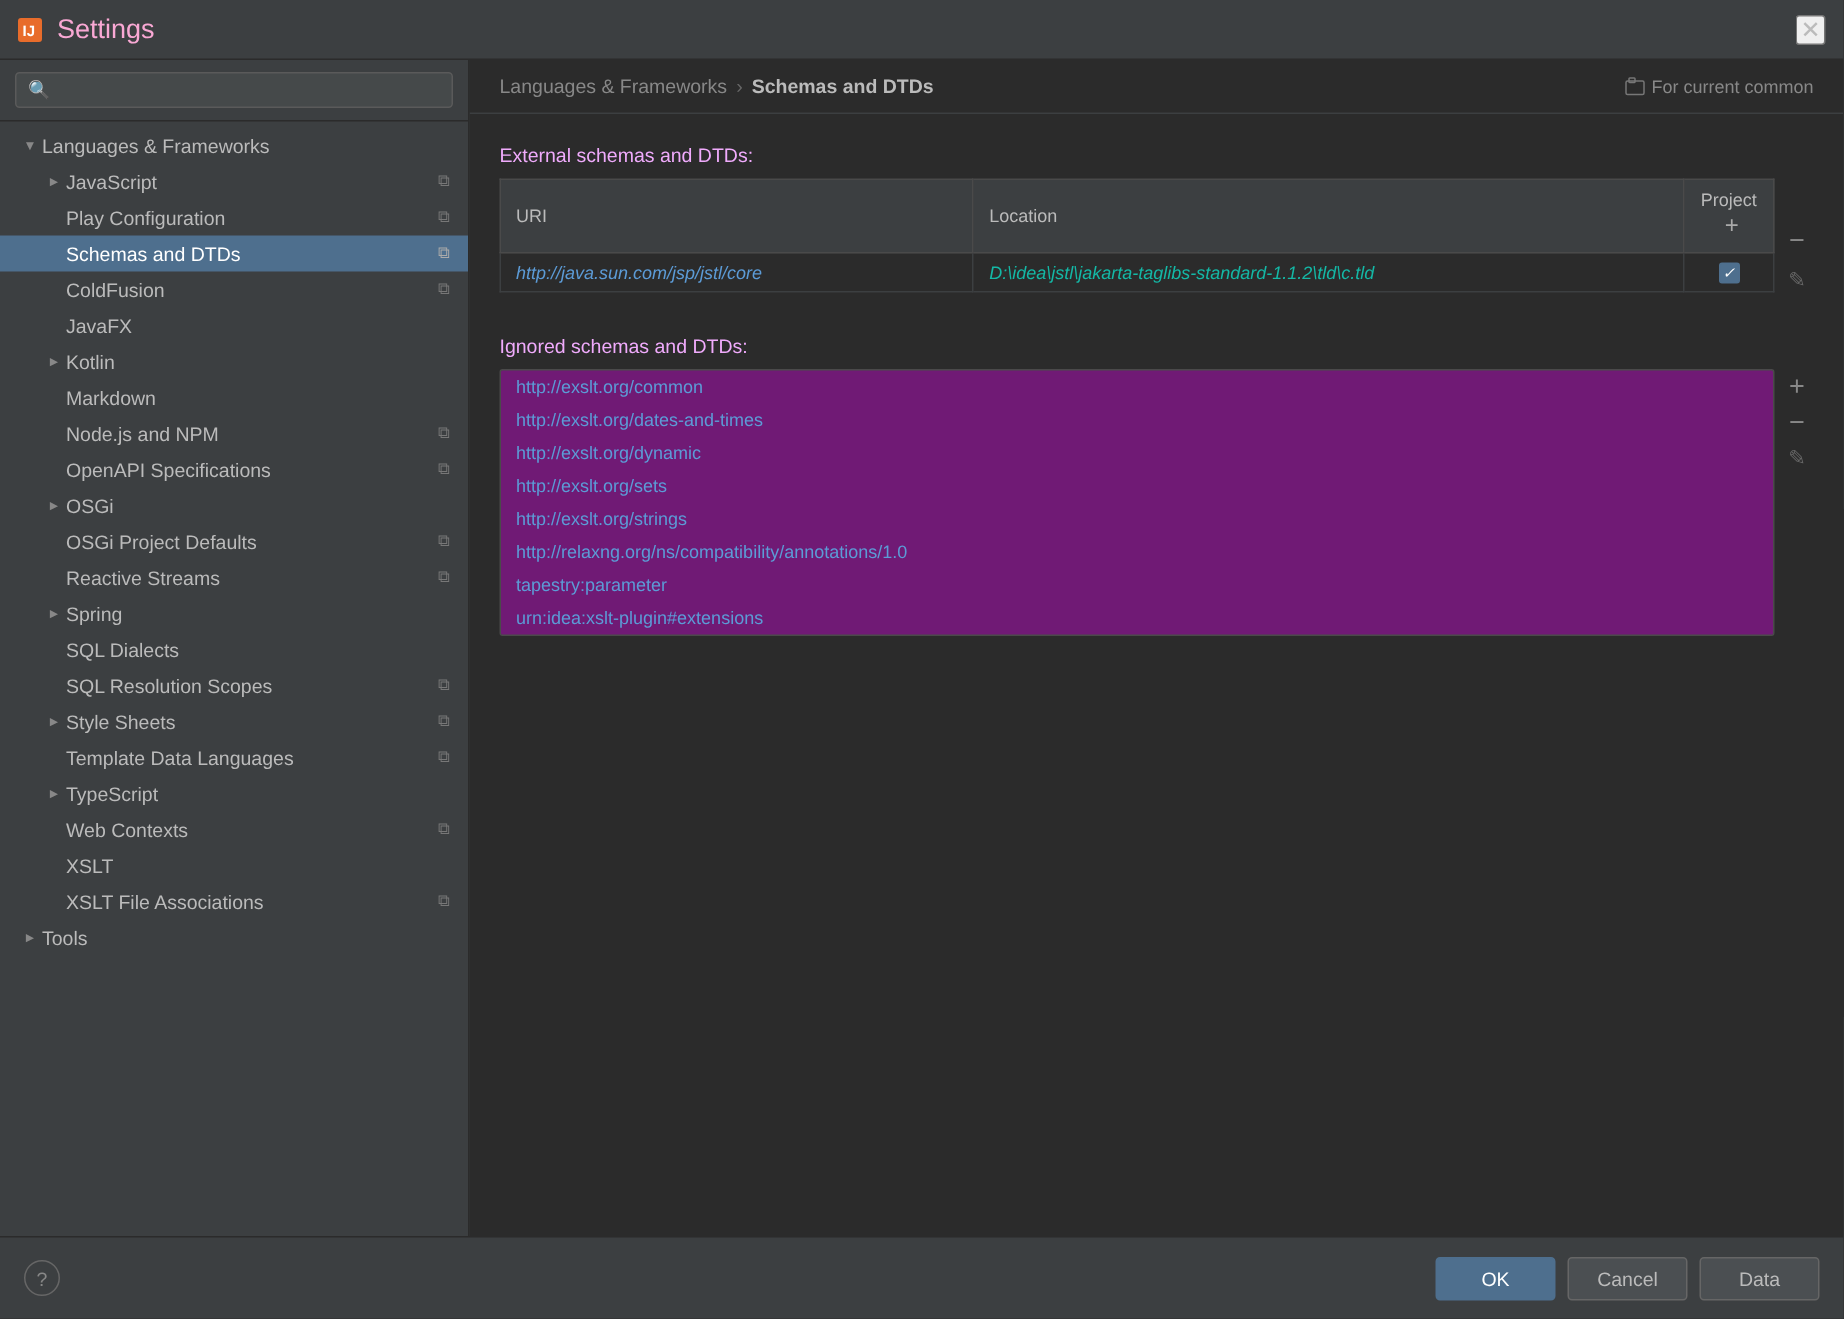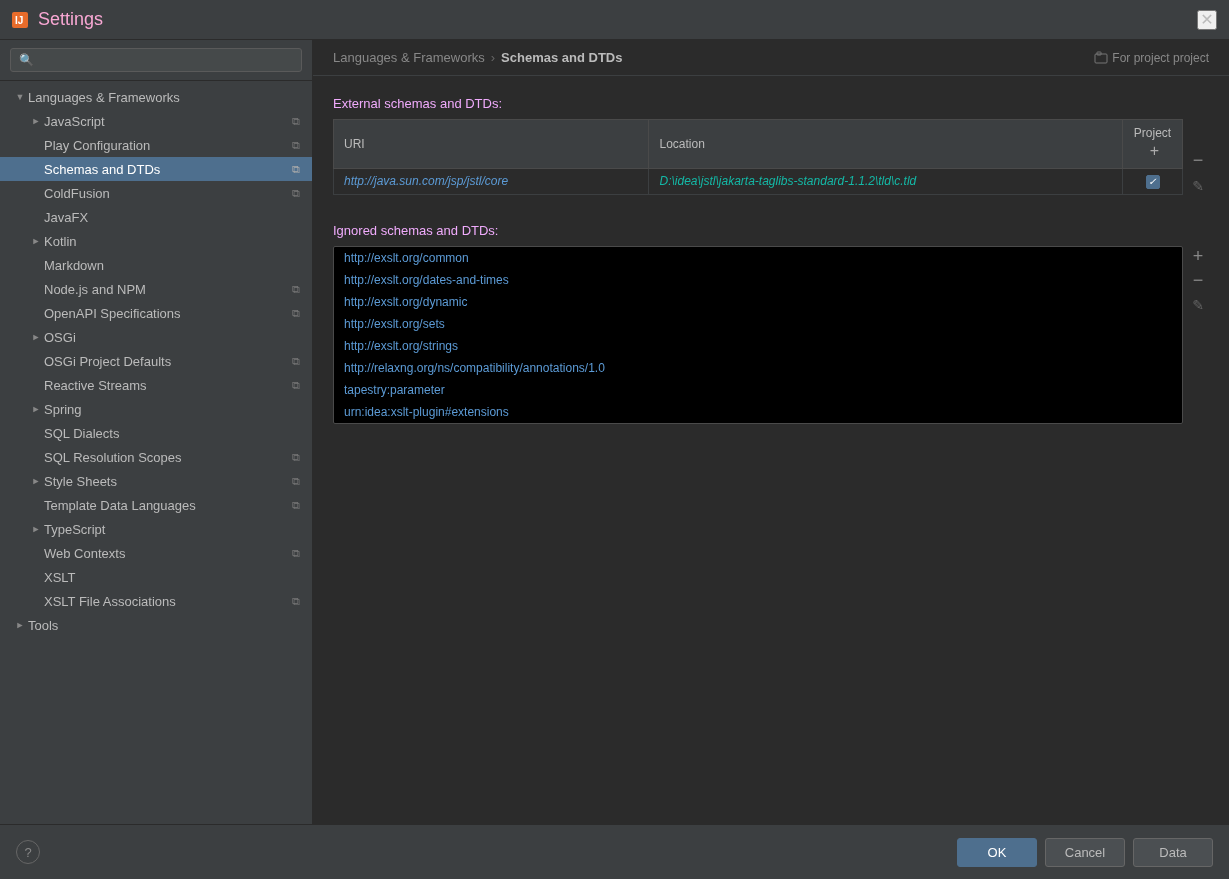--- a/index.html
+++ b/index.html
@@ -249,21 +249,21 @@
     .table-with-actions {
       display: flex;
       gap: 4px;
       margin-bottom: 12px;
     }
     .table-container { flex: 1; }
 
     
     .ignored-section { margin-top: 8px; }
     .ignored-list {
-      background: #000000;
+      background: #701a75;
       border: 1px solid #4a4a4a;
       border-radius: 2px;
     }
     .ignored-item {
       padding: 4px 10px;
       font-size: 12px;
       color: #5c9bd6;
       cursor: pointer;
       min-height: 22px;
     }
@@ -497,21 +497,21 @@
 
     <div class="breadcrumb-bar">
       <span class="breadcrumb-item">Languages &amp; Frameworks</span>
       <span class="breadcrumb-separator">›</span>
       <span class="breadcrumb-item current">Schemas and DTDs</span>
       <div class="breadcrumb-project">
         <svg width="14" height="14" viewBox="0 0 14 14">
           <rect x="1" y="3" width="12" height="9" rx="1" fill="none" stroke="#777" stroke-width="1"></rect>
           <rect x="3" y="1" width="4" height="3" rx="0.5" fill="none" stroke="#777" stroke-width="1"></rect>
         </svg>
-        <span>For project project</span>
+        <span>For current common</span>
       </div>
     </div>
 
     <div class="content-scroll">
 
       <div class="section-header">External schemas and DTDs:</div>
 
       <div class="table-with-actions">
         <div class="table-container">
           <table class="schema-table">

